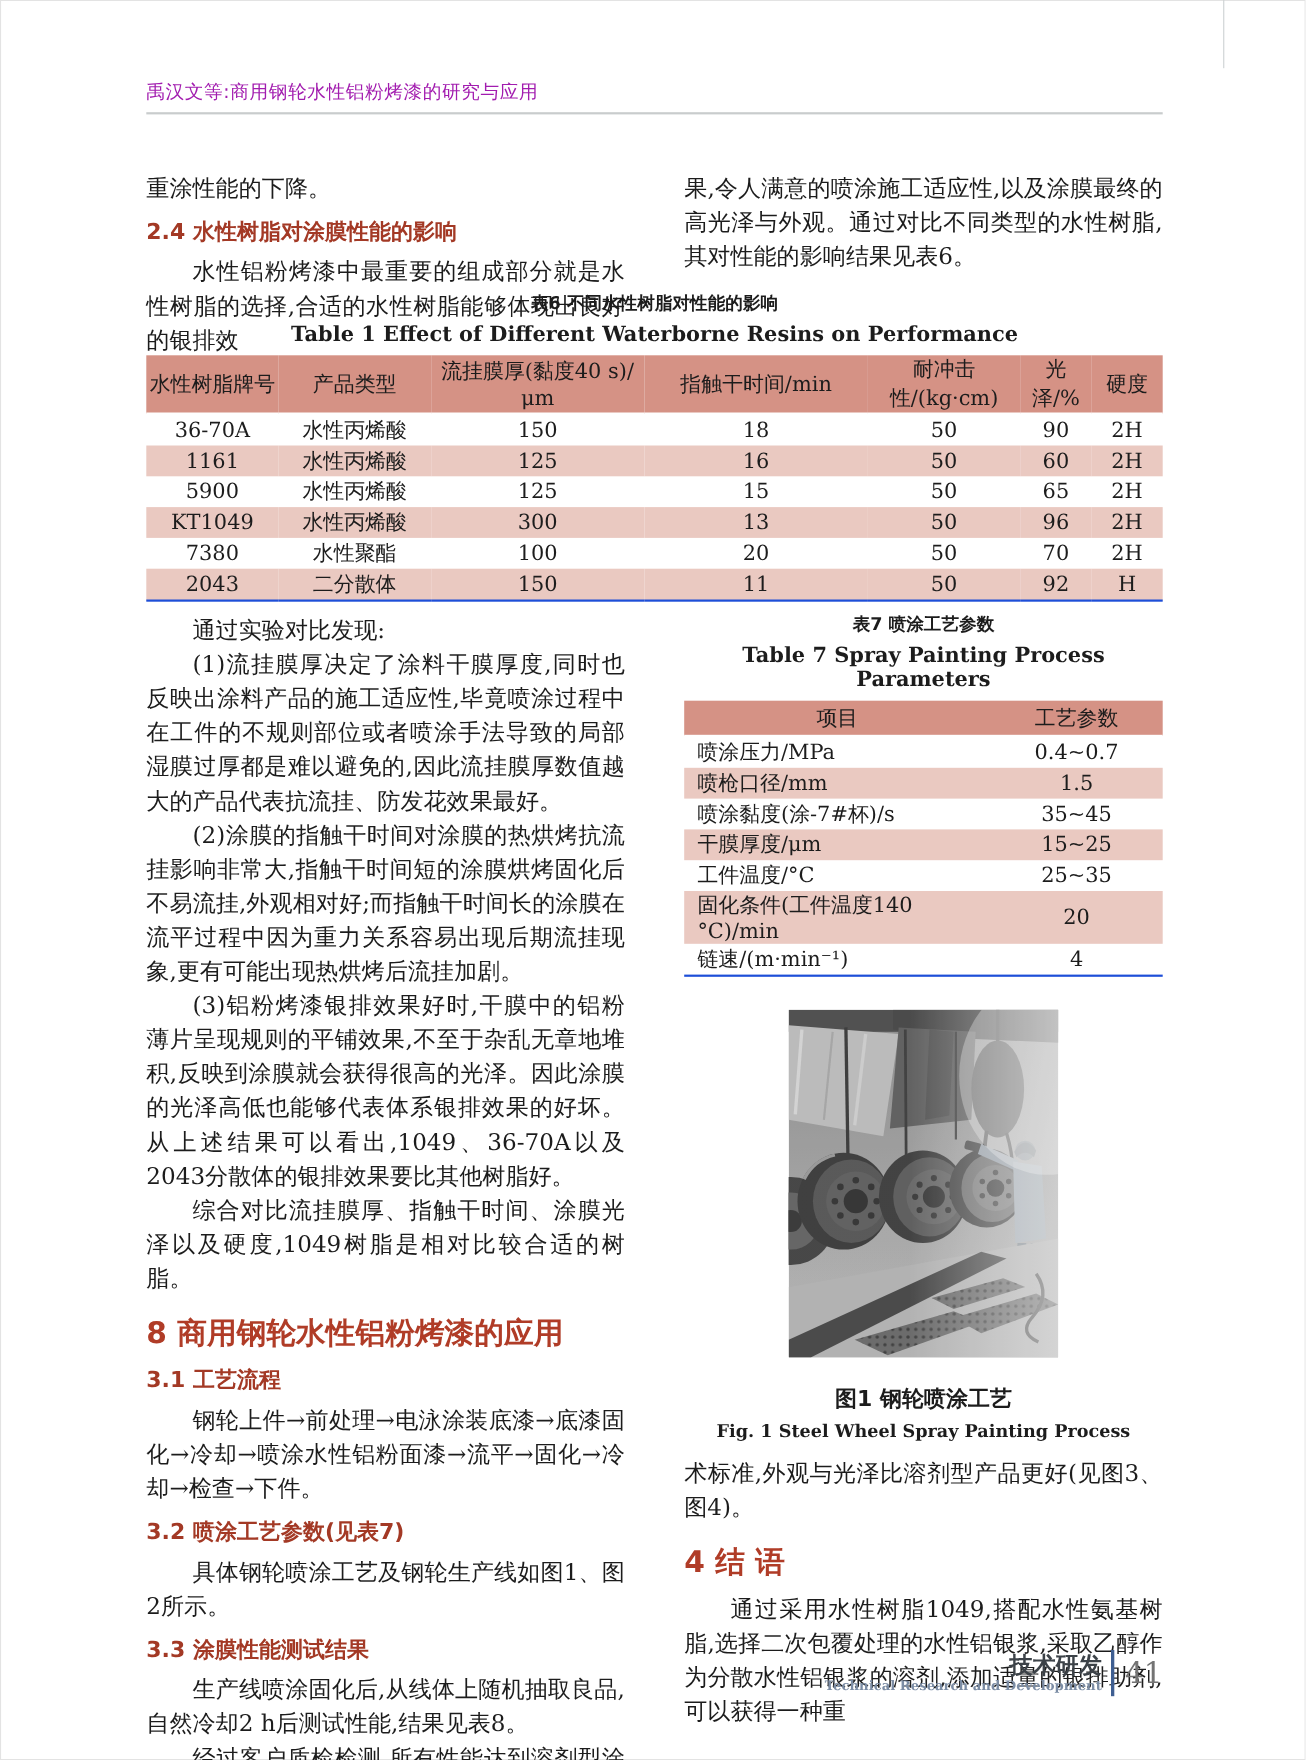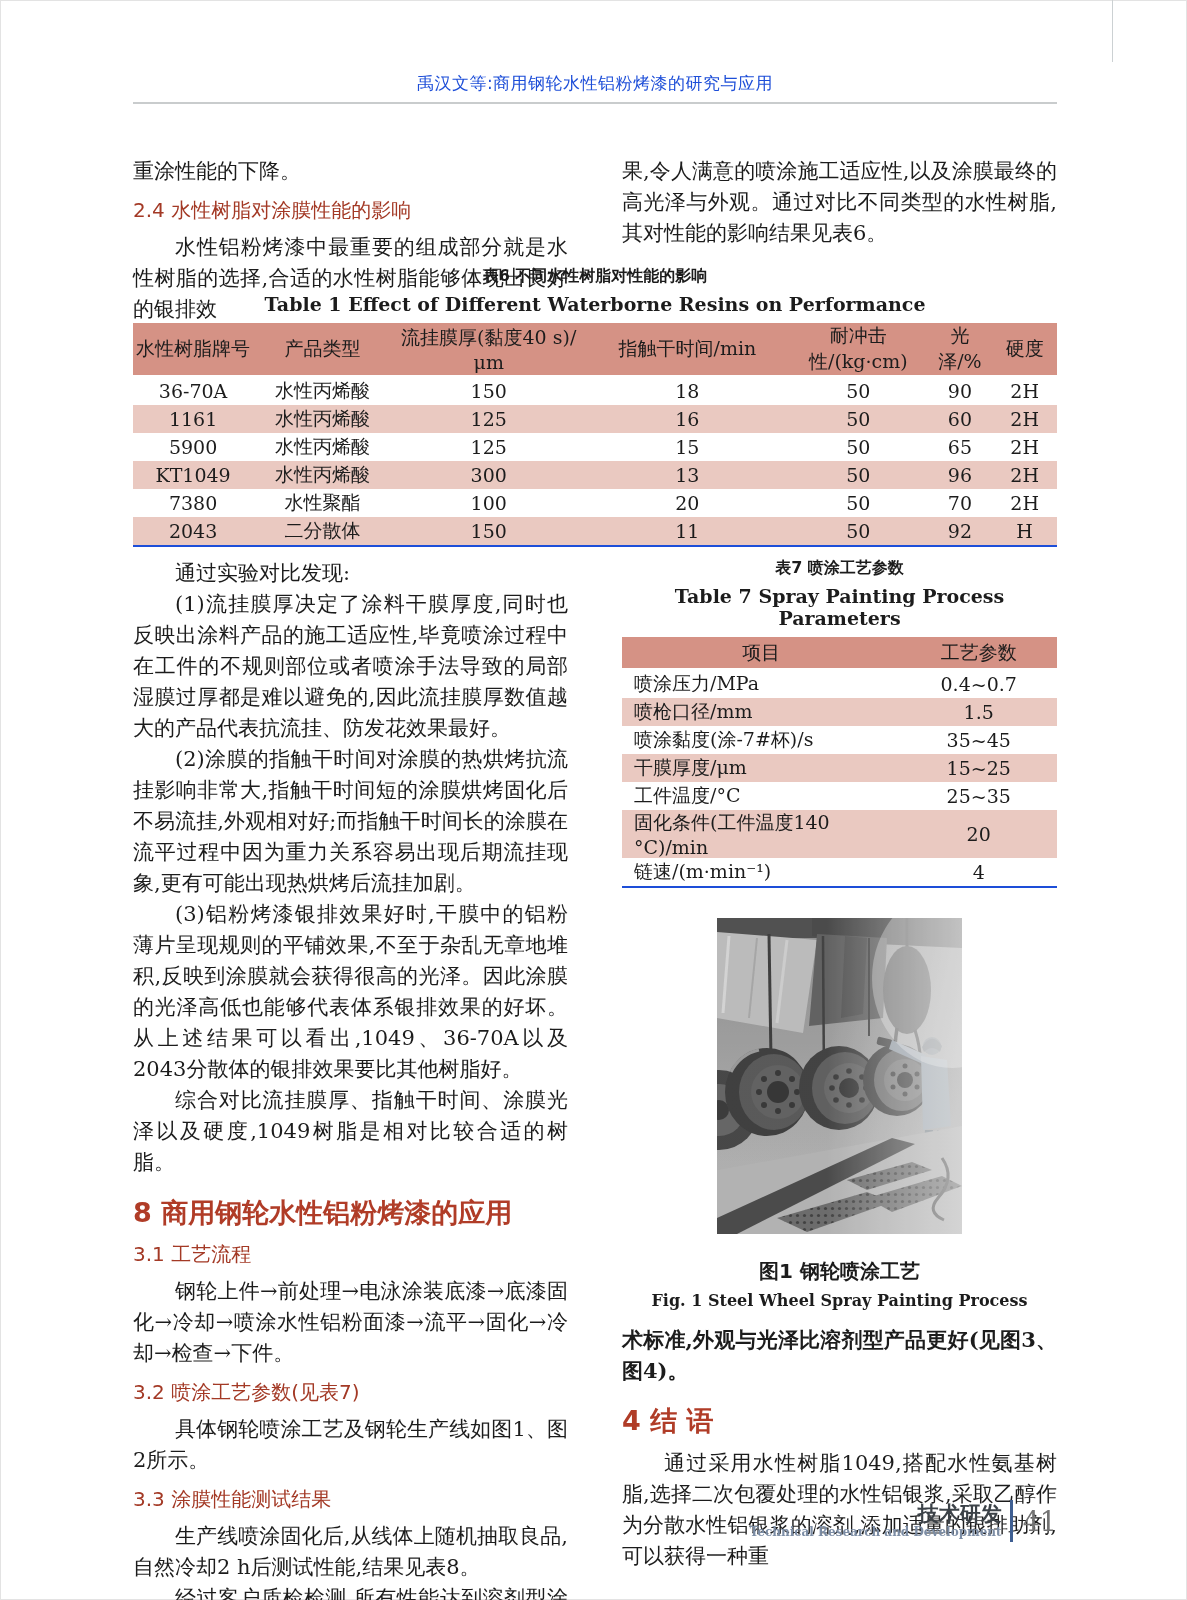--- a/index.html
+++ b/index.html
@@ -3,33 +3,33 @@
 <meta charset="utf-8">
 <style>
   html,body{margin:0;padding:0;background:#ffffff;}
   .page{
     position:relative;width:1187px;height:1600px;background:#ffffff;
     font-family:"DejaVu Serif",serif;color:#1c1c1c;overflow:hidden;
     box-shadow:inset 0 0 0 1px #e3e3e3;
   }
   .edge-mark{position:absolute;top:0;right:74px;width:1px;height:62px;background:#ccd1d3;}
   .running-head{
-    position:absolute;top:72px;left:133px;width:924px;text-align:center;
-    font-family:"DejaVu Sans",sans-serif;font-size:17px;color:#1d4ed8;letter-spacing:.5px;
+    position:absolute;top:72px;left:133px;width:924px;text-align:left;
+    font-family:"DejaVu Sans",sans-serif;font-size:17px;color:#a21caf;letter-spacing:.5px;
   }
   .head-rule{position:absolute;top:102px;left:133px;width:924px;height:2px;background:#c9cccd;}
 
   .intro{position:absolute;top:124px;left:133px;width:924px;display:flex;gap:54px;margin-top:32px;}
   .col{width:435px;}
 
   p.body{font-size:21px;line-height:31px;margin:0;text-align:justify;}
   p.body.indent{text-indent:2em;}
 
   .h-sub{
-    font-family:"DejaVu Sans",sans-serif;font-weight:normal;color:#a33925;
+    font-family:"DejaVu Sans",sans-serif;font-weight:bold;color:#a33925;
     font-size:20px;margin:9px 0 8px 0;line-height:28px;
   }
   .h-sec{
     font-family:"DejaVu Sans",sans-serif;font-weight:bold;color:#b03c27;
     font-size:27px;margin:18px 0 10px 0;line-height:34px;
   }
 
   
   .table6-block{position:absolute;top:266px;left:133px;width:924px;}
   .tbl-title-cn{font-family:"DejaVu Sans",sans-serif;font-weight:bold;font-size:16px;text-align:center;margin:0 0 6px 0;}
@@ -46,21 +46,21 @@
   table.params td:first-child{text-align:left;padding-left:12px;}
 
   .main{position:absolute;top:558px;left:133px;width:924px;display:flex;gap:54px;}
 
   
   .figure{margin-top:30px;text-align:center;}
   .photo-wrap{display:inline-block;line-height:0;}
   .fig-cap-cn{font-family:"DejaVu Sans",sans-serif;font-weight:bold;font-size:20px;text-align:center;margin:20px 0 6px 0;}
   .fig-cap-en{font-family:"DejaVu Serif",serif;font-weight:bold;font-size:16px;text-align:center;margin:0 0 14px 0;}
 
-  .cont-para{margin-top:22px;font-weight:bold;}
+  .cont-para{margin-top:22px;}
 
   
   .footer{position:absolute;top:1500px;right:130px;display:flex;align-items:center;}
   .footer-labels{text-align:right;line-height:1.1;}
   .footer-cn{font-family:"DejaVu Sans",sans-serif;font-weight:bold;font-size:21px;color:#3c4248;}
   .footer-en{font-family:"DejaVu Serif",serif;font-size:12px;color:#7c8da5;font-weight:bold;}
   .footer-bar{width:3px;height:42px;background:#3f5f92;margin:0 10px 0 8px;}
   .footer-num{font-family:"DejaVu Serif",serif;font-size:27px;color:#737373;}
 </style>
 </head>

